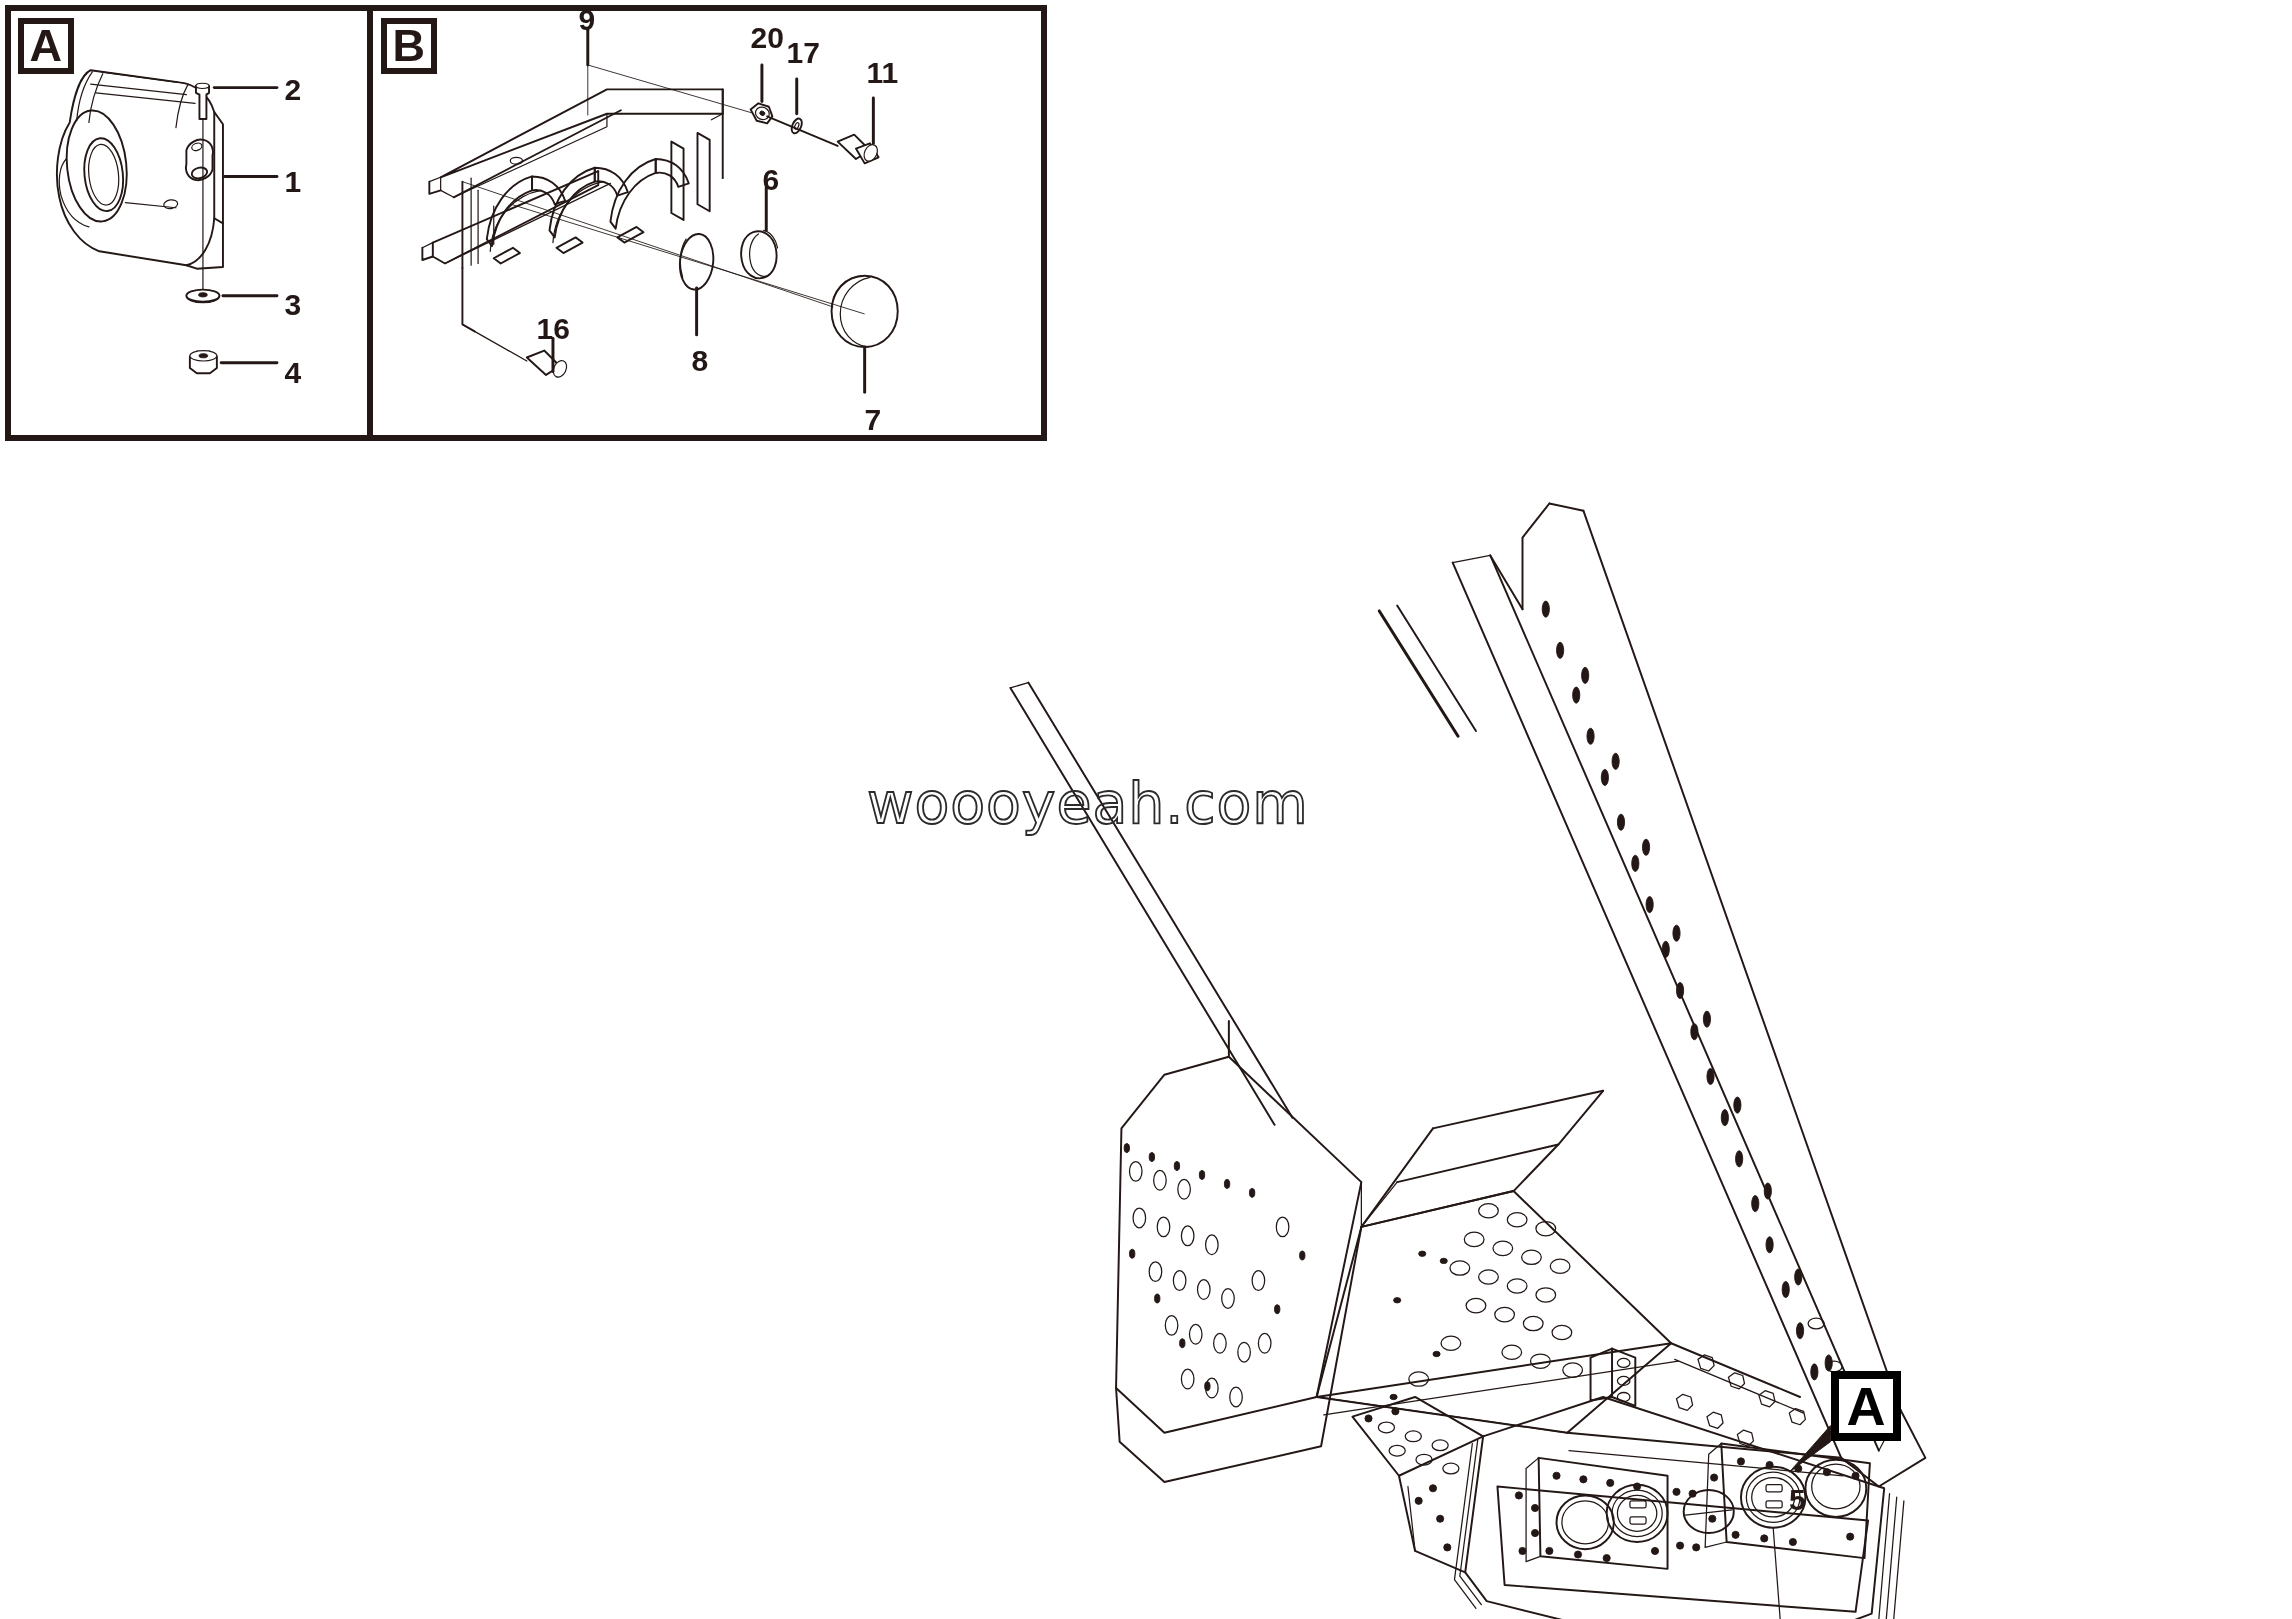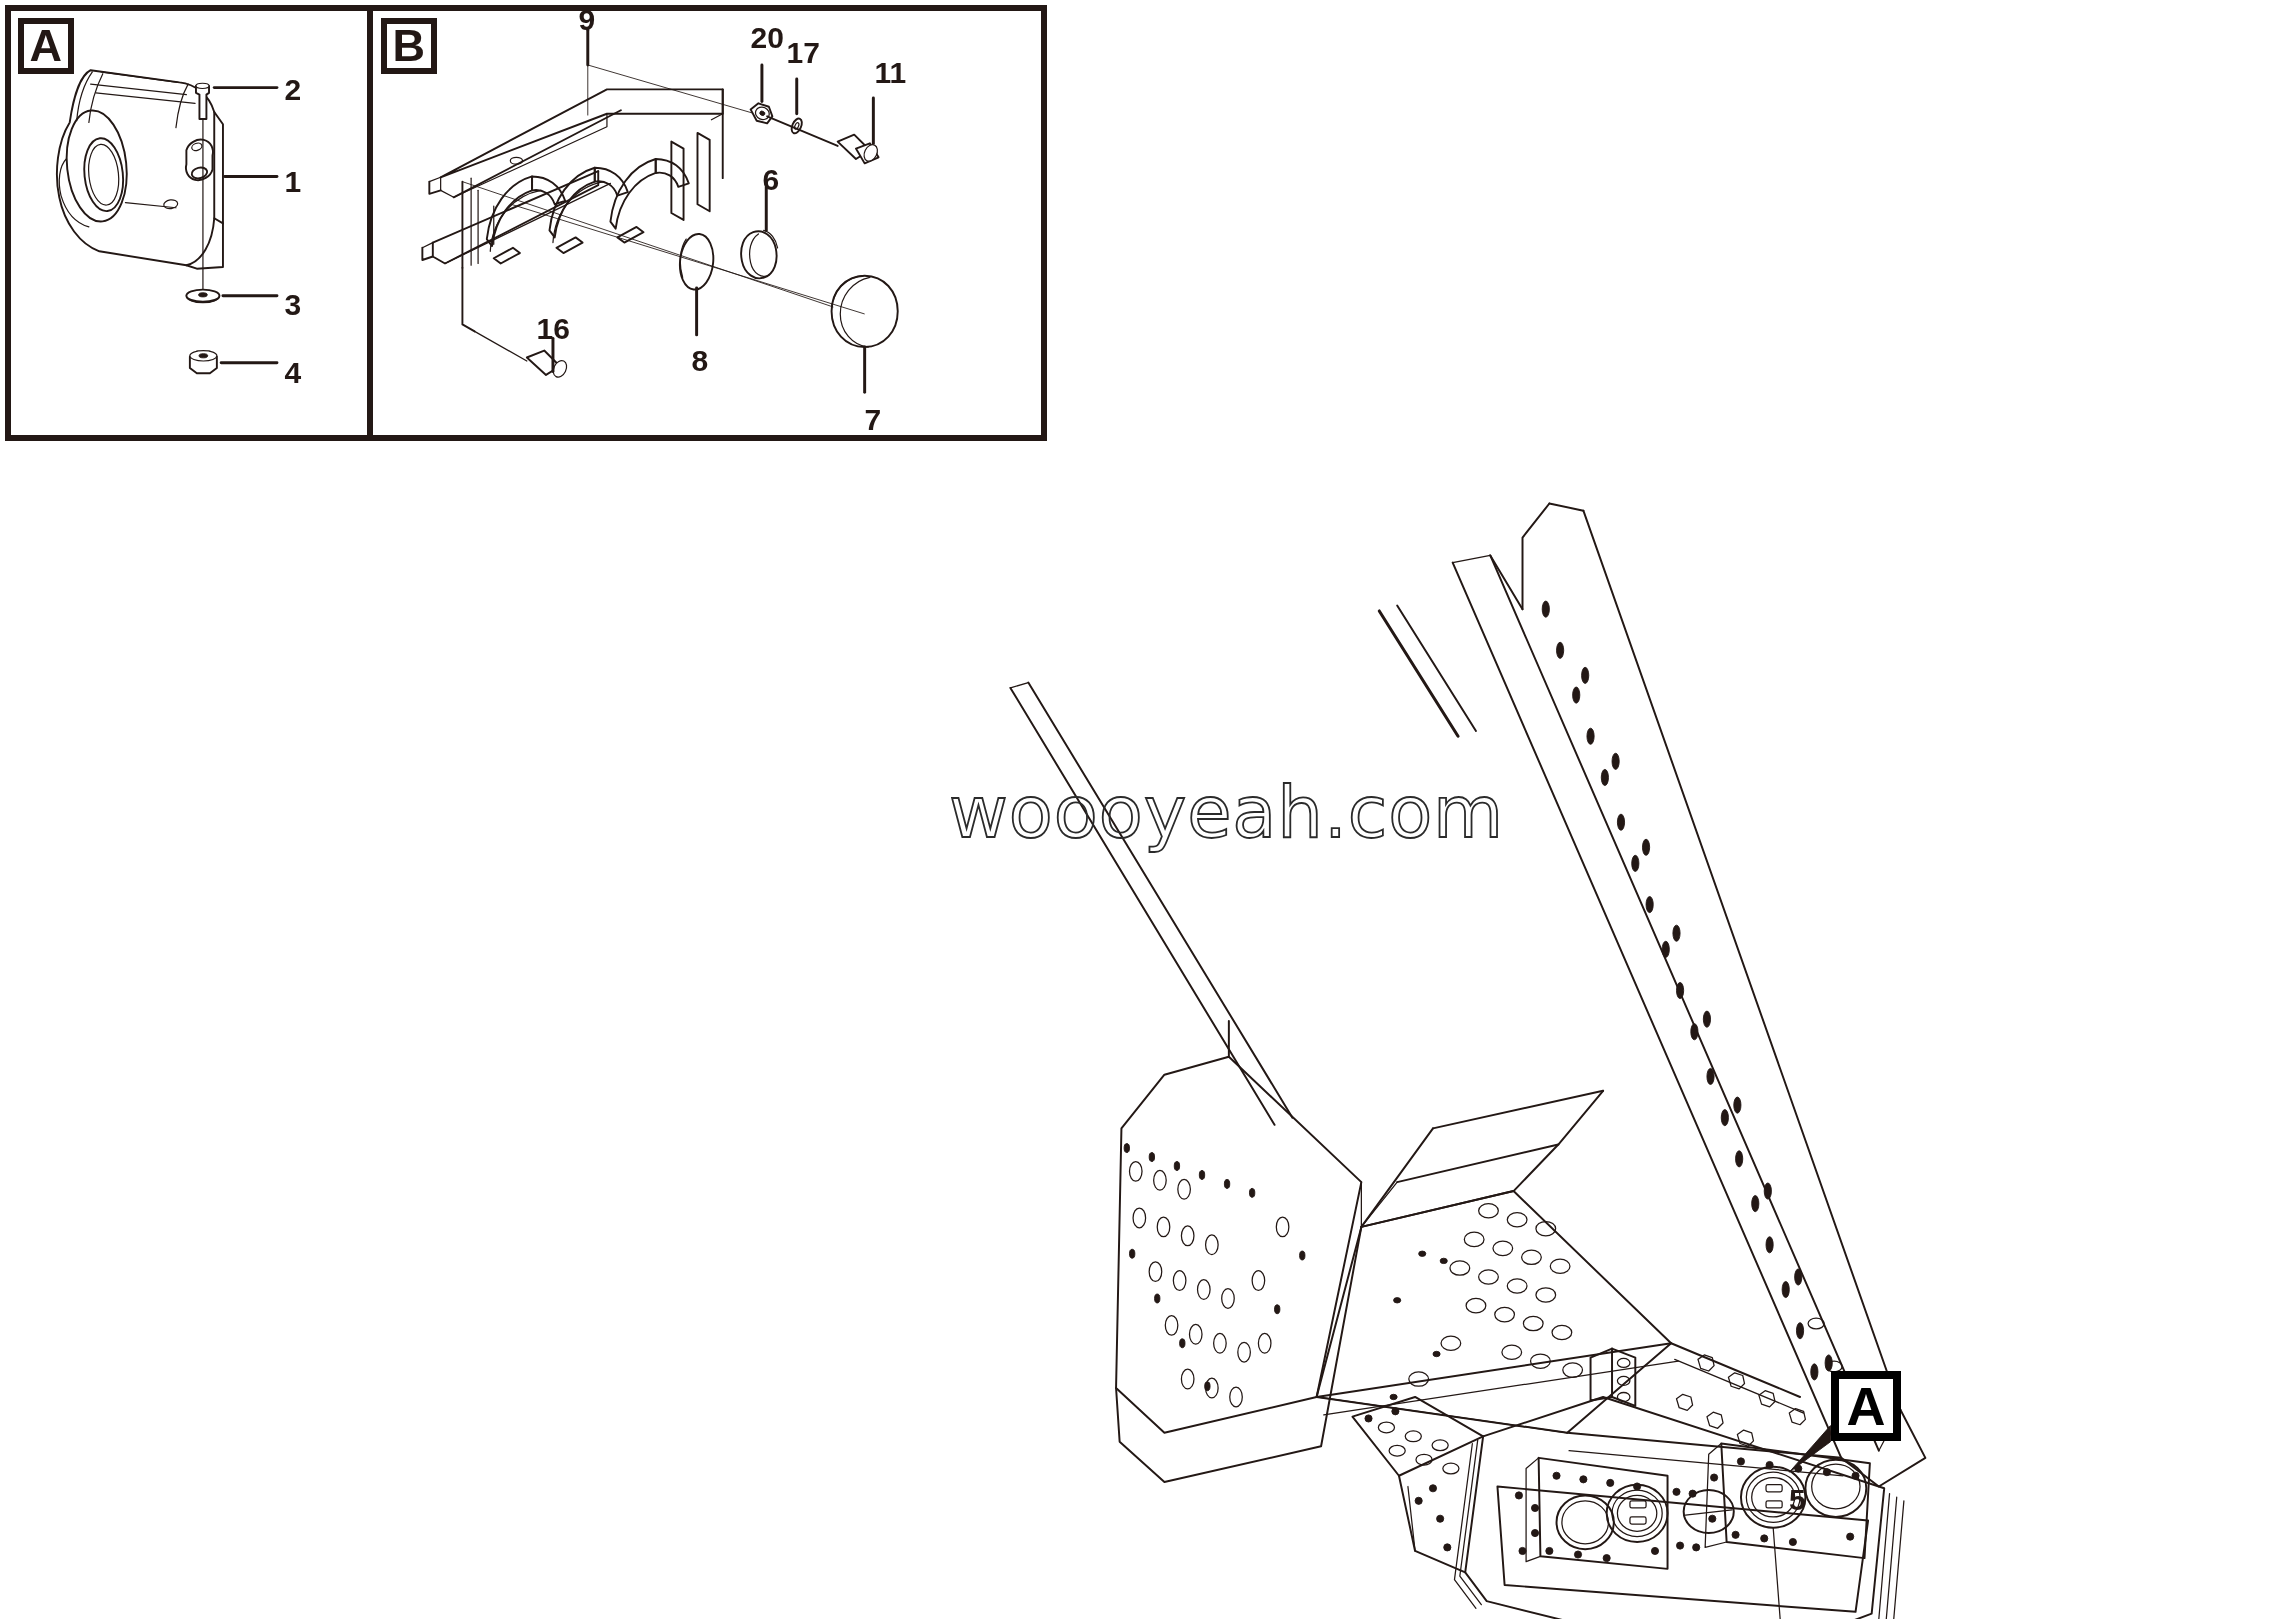--- a/index.html
+++ b/index.html
@@ -60,22 +60,22 @@
     display:flex;align-items:center;justify-content:center;
     font-size:54px;font-weight:bold;line-height:1;
     color:#000;
     z-index:8;
   }
   #callout-a{left:1831px;top:923px;}
 
   
   #watermark{
     position:absolute;
-    left:949px;top:770px;
-    font-size:72px;
+    left:867px;top:770px;
+    font-size:57px;
     font-weight:400;
     letter-spacing:0.9px;
     color:transparent;
     -webkit-text-stroke:1.8px #2b2b2b;
     font-family:"DejaVu Sans",sans-serif;
     white-space:nowrap;
     z-index:9;
     pointer-events:none;
   }
 
@@ -278,21 +278,21 @@
           <line class="ln-fat" x1="443" y1="252" x2="443" y2="202"></line>
           <line class="ln-fat" x1="363" y1="318" x2="363" y2="372"></line>
           <line class="ln-fat" x1="556" y1="386" x2="556" y2="438"></line>
           <line class="ln-fat" x1="198" y1="414" x2="198" y2="376"></line>
         </g>
       </svg>
 
       <div class="num big" style="left:205px;top:-5.4px;">9</div>
       <div class="num big" style="left:377px;top:12.5px;">20</div>
       <div class="num big" style="left:413px;top:27px;">17</div>
-      <div class="num big" style="left:493px;top:47px;margin-left:8px;">11</div>
+      <div class="num big" style="left:493px;top:47px;">11</div>
       <div class="num big" style="left:389px;top:154px;">6</div>
       <div class="num big" style="left:318px;top:335px;">8</div>
       <div class="num big" style="left:491px;top:394px;">7</div>
       <div class="num big" style="left:163px;top:303px;">16</div>
     </div>
   </div>
 
   <div id="main-illustration">
     <svg id="main-svg" viewBox="0 0 2560 1308">
 

